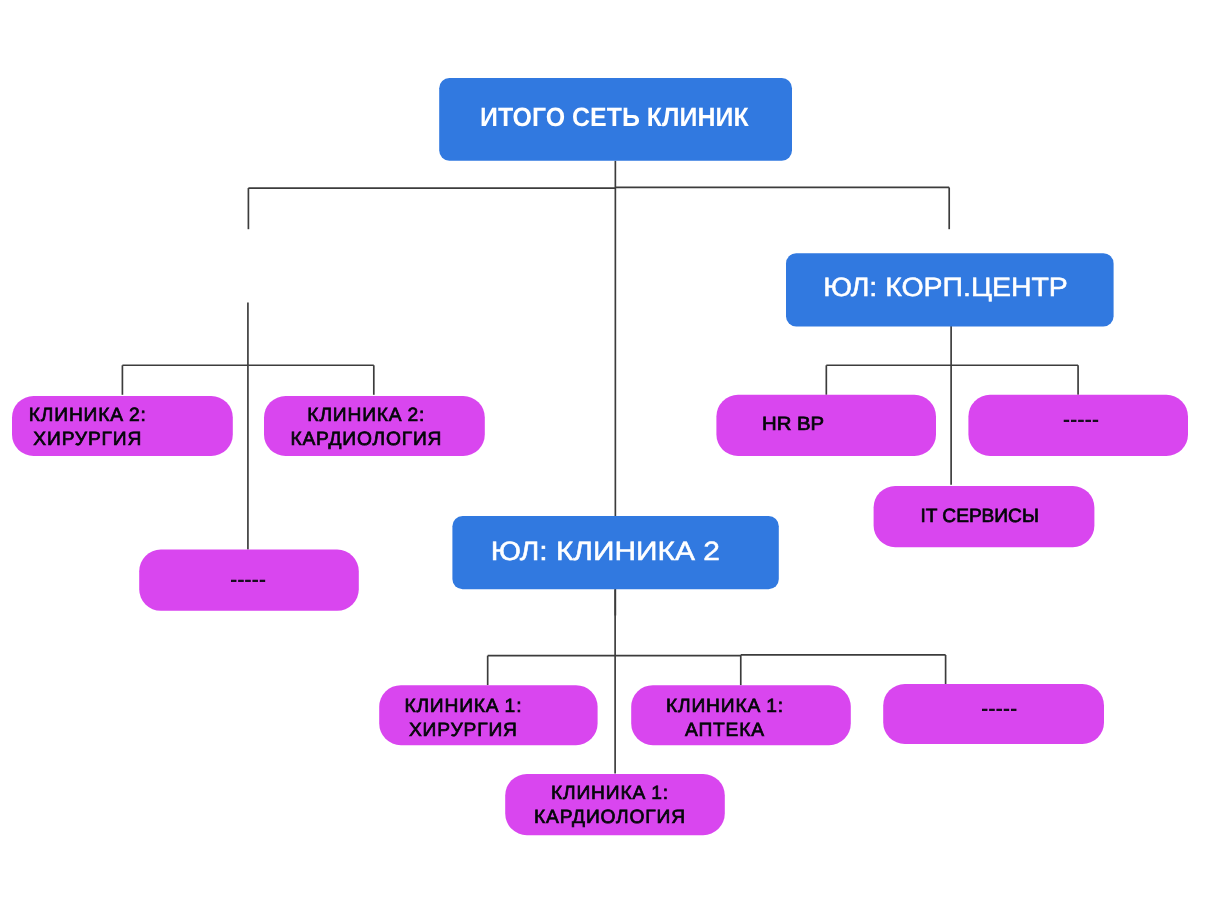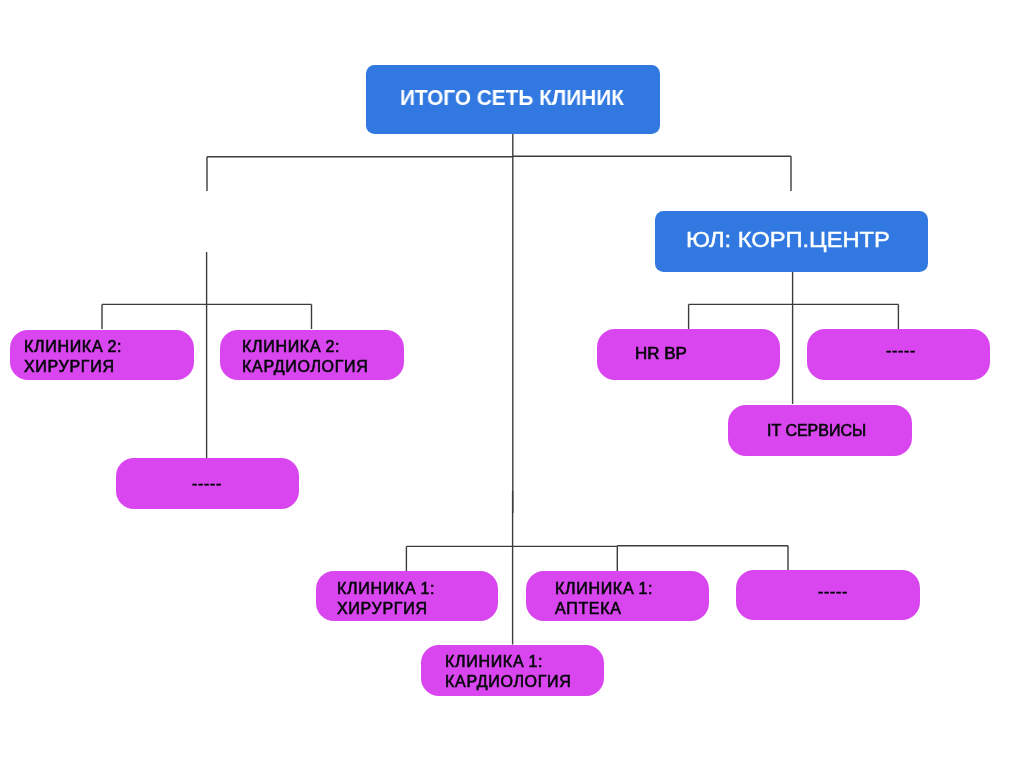--- a/index.html
+++ b/index.html
@@ -1,18 +1,18 @@
 <!DOCTYPE html>
 <html><head>
 <meta charset="utf-8">
 <title>Org chart</title>
 <style>
   html,body{margin:0;padding:0;}
   body{width:1024px;height:768px;background:#ffffff;font-family:"Liberation Sans",sans-serif;overflow:hidden;}
-  #stage{position:relative;width:1024px;height:768px;}
+  #stage{position:relative;width:1024px;height:768px;text-align:center;}
   #lines{position:absolute;left:0;top:0;width:1024px;height:768px;pointer-events:none;}
 
   .node{position:absolute;box-sizing:border-box;}
   .lb{position:absolute;white-space:pre-line;will-change:transform;}
 
   .primary{background:#3179e0;border-radius:8.5px;}
   .primary .lb{color:#ffffff;font-weight:400;white-space:nowrap;
                -webkit-text-stroke:0.45px #ffffff;font-size:22px;}
   .leaf{background:#d946ef;border-radius:18px;}
   .leaf .lb{color:#05070a;font-weight:400;font-size:16px;letter-spacing:0.7px;word-spacing:-0.9px;line-height:20.3px;-webkit-text-stroke:0.6px #05070a;}
@@ -85,20 +85,23 @@
       <path d="M788 545.8 V 570"></path>
     </g>
   </svg>
 
   <div class="node primary" id="n-root">
     <span class="lb">ИТОГО СЕТЬ КЛИНИК</span>
   </div>
   <div class="node primary" id="n-ulcorp">
     <span class="lb">ЮЛ: КОРП.ЦЕНТР</span>
   </div>
+  <div class="node primary" id="n-ul2">
+    <span class="lb">ЮЛ: КЛИНИКА 2</span>
+  </div>
 
   <div class="node leaf" id="n-k2surg">
     <span class="lb">КЛИНИКА 2:
 ХИРУРГИЯ</span>
   </div>
   <div class="node leaf" id="n-k2card">
     <span class="lb">КЛИНИКА 2:
 КАРДИОЛОГИЯ</span>
   </div>
   <div class="node leaf" id="n-k1dash">

